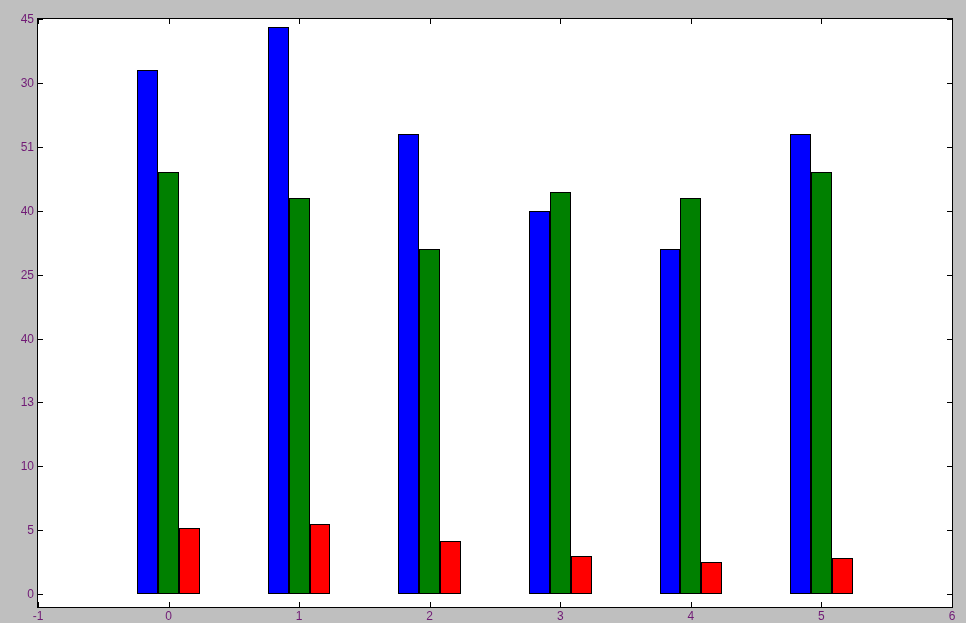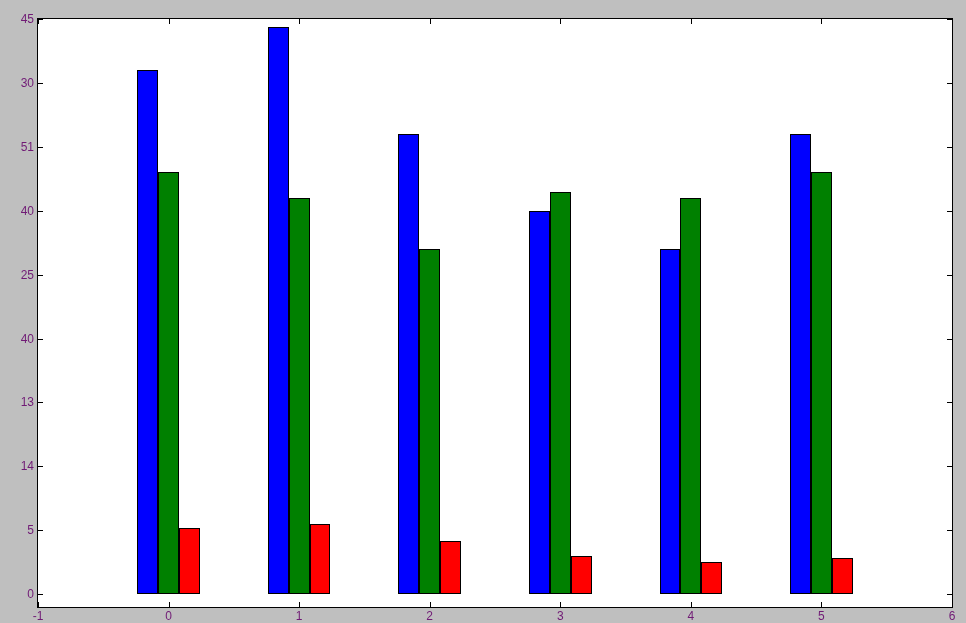--- a/index.html
+++ b/index.html
@@ -123,21 +123,21 @@
       <div class="bar bar-red" style="left: 532.731px; width: 20.8914px; height: 38.3478px; bottom: 12.7826px;"></div>
       <div class="bar bar-blue" style="left: 621.52px; width: 20.8914px; height: 345.13px; bottom: 12.7826px;"></div>
       <div class="bar bar-green" style="left: 642.411px; width: 20.8914px; height: 396.261px; bottom: 12.7826px;"></div>
       <div class="bar bar-red" style="left: 663.303px; width: 20.8914px; height: 31.9565px; bottom: 12.7826px;"></div>
       <div class="bar bar-blue" style="left: 752.091px; width: 20.8914px; height: 460.174px; bottom: 12.7826px;"></div>
       <div class="bar bar-green" style="left: 772.983px; width: 20.8914px; height: 421.826px; bottom: 12.7826px;"></div>
       <div class="bar bar-red" style="left: 793.874px; width: 20.8914px; height: 35.7913px; bottom: 12.7826px;"></div>
     </div>
 <div class="axis-label ytick" style="top: 594.217px;">0</div>
     <div class="axis-label ytick" style="top: 530.304px;">5</div>
-    <div class="axis-label ytick" style="top: 466.391px;">14</div>
+    <div class="axis-label ytick" style="top: 466.391px;">10</div>
     <div class="axis-label ytick" style="top: 402.478px;">13</div>
     <div class="axis-label ytick" style="top: 338.565px;">40</div>
     <div class="axis-label ytick" style="top: 274.652px;">25</div>
     <div class="axis-label ytick" style="top: 210.739px;">40</div>
     <div class="axis-label ytick" style="top: 146.826px;">51</div>
     <div class="axis-label ytick" style="top: 82.913px;">30</div>
     <div class="axis-label ytick" style="top: 19px;">45</div>
     <div class="axis-label xtick" style="left: 38px;">-1</div>
     <div class="axis-label xtick" style="left: 168.571px;">0</div>
     <div class="axis-label xtick" style="left: 299.143px;">1</div>

